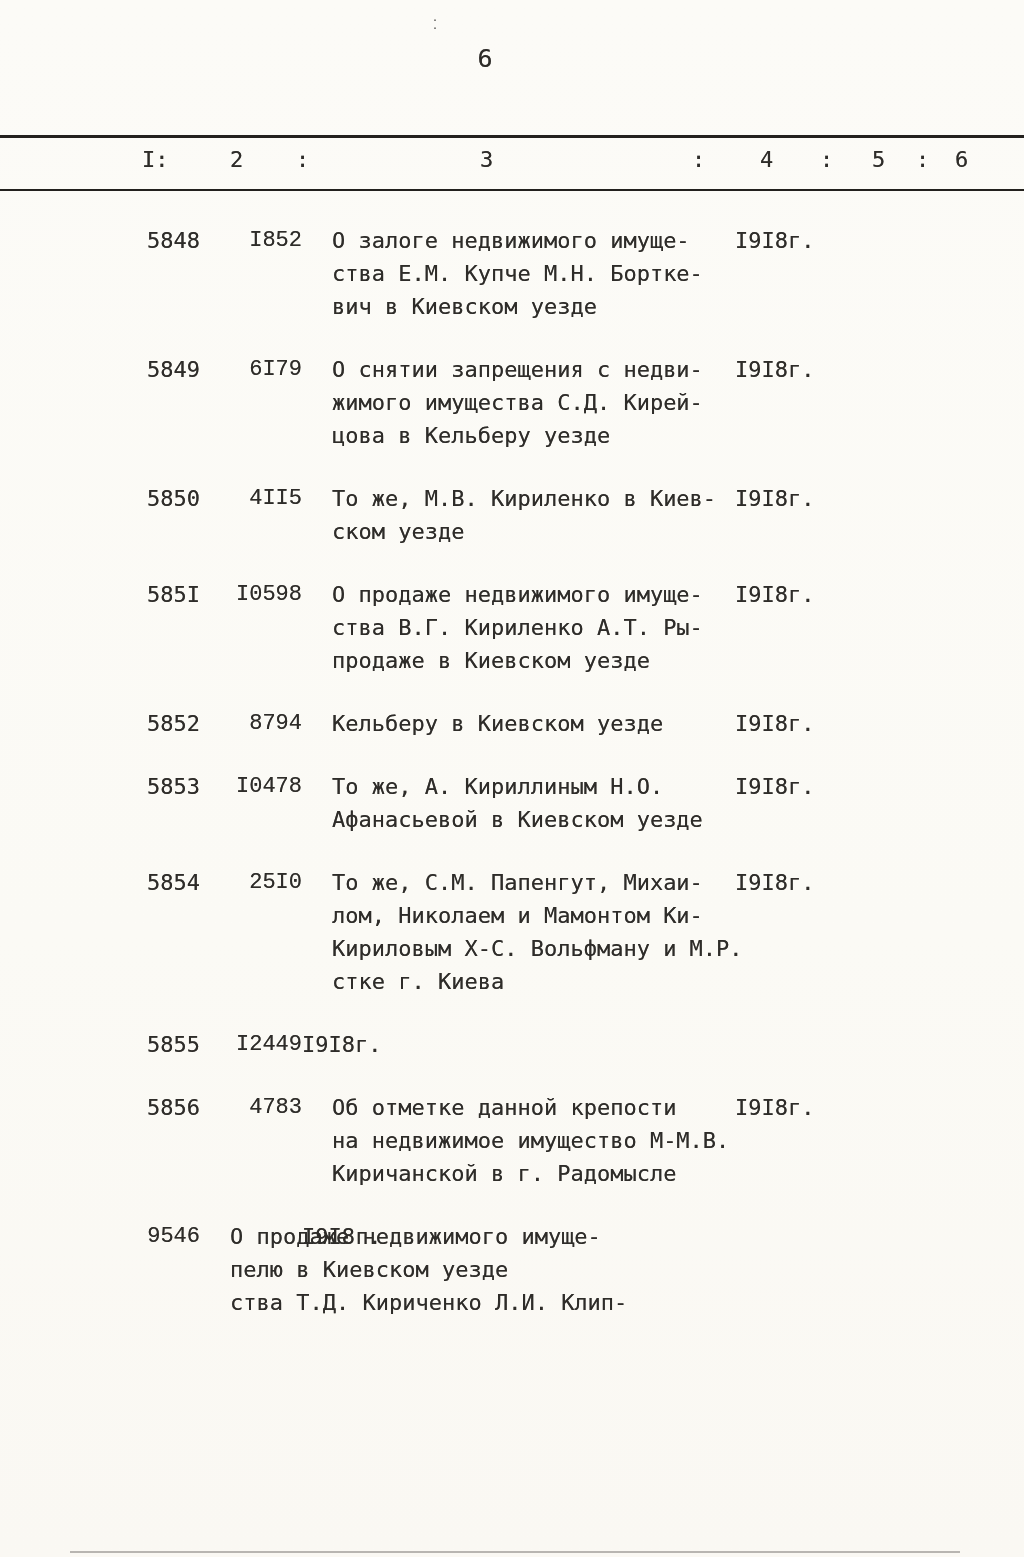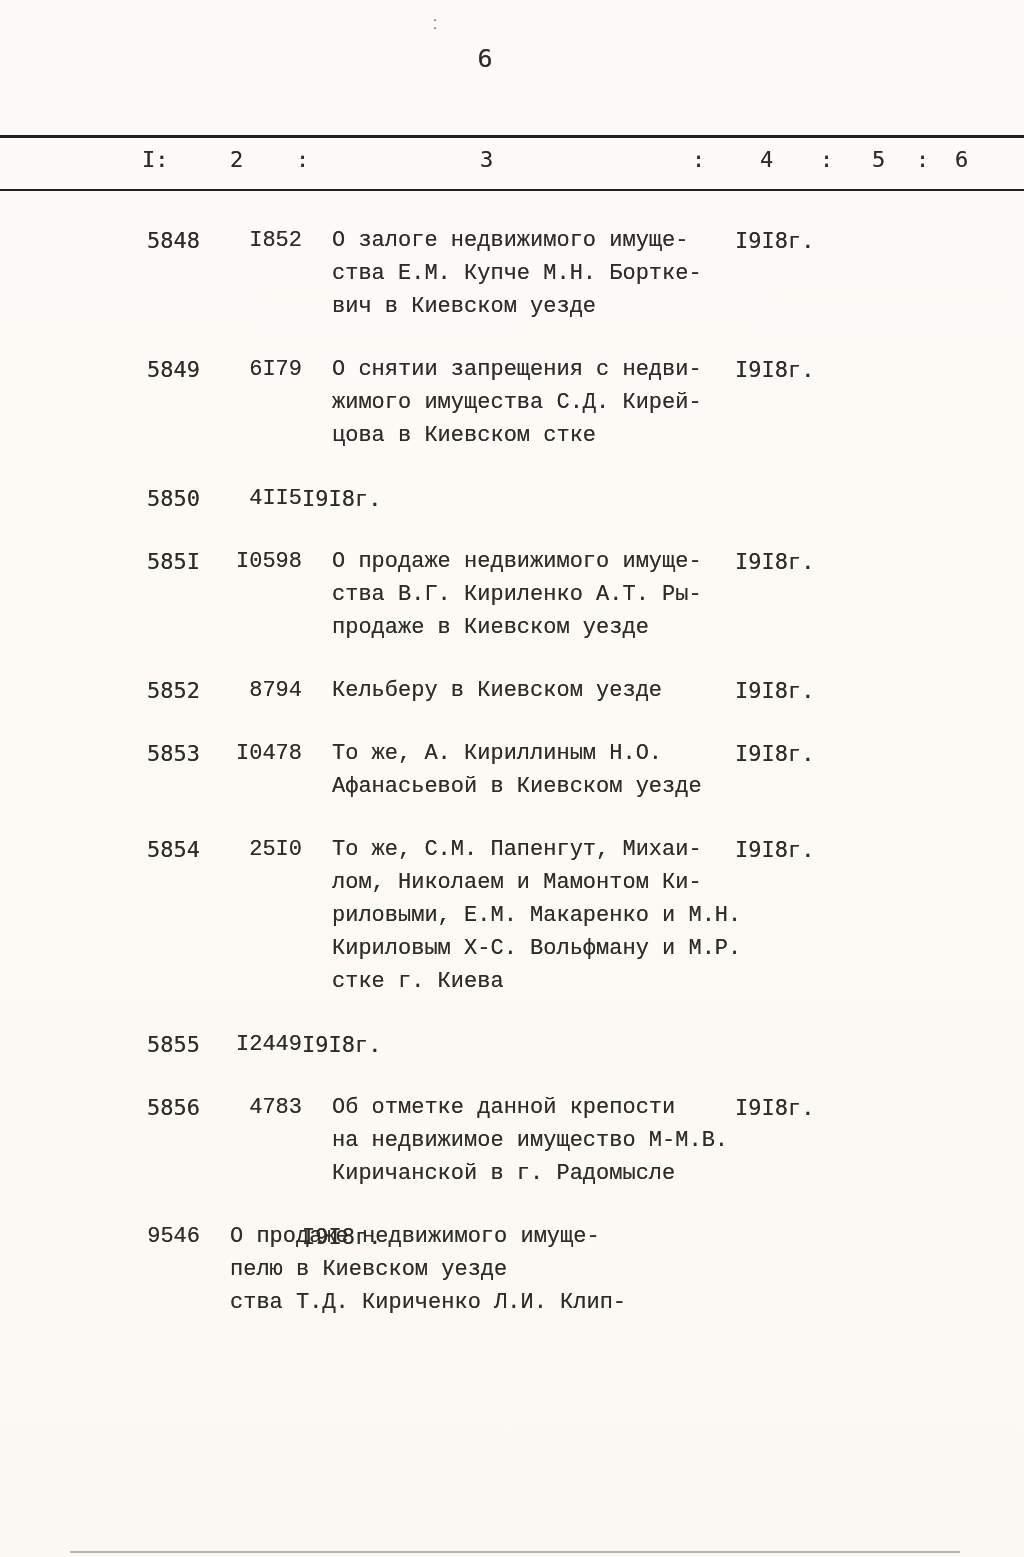--- a/index.html
+++ b/index.html
@@ -41,21 +41,21 @@
     line-height: 33px;
   }
   .row {
     display: grid;
     grid-template-columns: 200px 102px 433px 110px;
     align-items: start;
     margin-bottom: 30px;
   }
   .no   { text-align: right; white-space: pre; }
   .file { text-align: right; white-space: pre; font-family: Liberation Mono, monospace; }
-  .title { padding-left: 30px; font-family: Liberation Mono, monospace; }
+  .title { padding-left: 30px; }
   .tline { white-space: pre; }
   .year { white-space: pre; }
   .scan-edge {
     position: absolute; bottom: 4px; left: 70px; width: 890px; height: 2px;
     background: rgba(60,58,55,0.35);
   }
   .speck-a {
     position: absolute; top: 12px; left: 432px; width: 26px; height: 10px;
     color: rgba(60,58,55,0.5); font-size: 10px; letter-spacing: 5px;
   }
@@ -91,28 +91,32 @@
         </div>
     <div class="year">I9I8г.</div>
   </div>
 
   <div class="row">
     <div class="no">5849</div>
     <div class="file">6I79</div>
     <div class="title">
           <div class="tline">О снятии запрещения с недви-</div>
           <div class="tline">жимого имущества С.Д. Кирей-</div>
-          <div class="tline">цова в Киевском стке</div>
+          <div class="tline">цова в Кельберу уезде</div>
         </div>
     <div class="year">I9I8г.</div>
   </div>
 
   <div class="row">
     <div class="no">5850</div>
     <div class="file">4II5</div>
+    <div class="title">
+          <div class="tline">То же, М.В. Кириленко в Киев-</div>
+          <div class="tline">ском уезде</div>
+        </div>
     <div class="year">I9I8г.</div>
   </div>
 
   <div class="row">
     <div class="no">585I</div>
     <div class="file">I0598</div>
     <div class="title">
           <div class="tline">О продаже недвижимого имуще-</div>
           <div class="tline">ства В.Г. Кириленко А.Т. Ры-</div>
           <div class="tline">продаже в Киевском уезде</div>
@@ -138,21 +142,20 @@
         </div>
     <div class="year">I9I8г.</div>
   </div>
 
   <div class="row">
     <div class="no">5854</div>
     <div class="file">25I0</div>
     <div class="title">
           <div class="tline">То же, С.М. Папенгут, Михаи-</div>
           <div class="tline">лом, Николаем и Мамонтом Ки-</div>
-          <div class="tline">риловыми, Е.М. Макаренко и М.Н.</div>
           <div class="tline">Кириловым Х-С. Вольфману и М.Р.</div>
           <div class="tline">стке г. Киева</div>
         </div>
     <div class="year">I9I8г.</div>
   </div>
 
   <div class="row">
     <div class="no">5855</div>
     <div class="file">I2449</div>
     <div class="year">I9I8г.</div>

